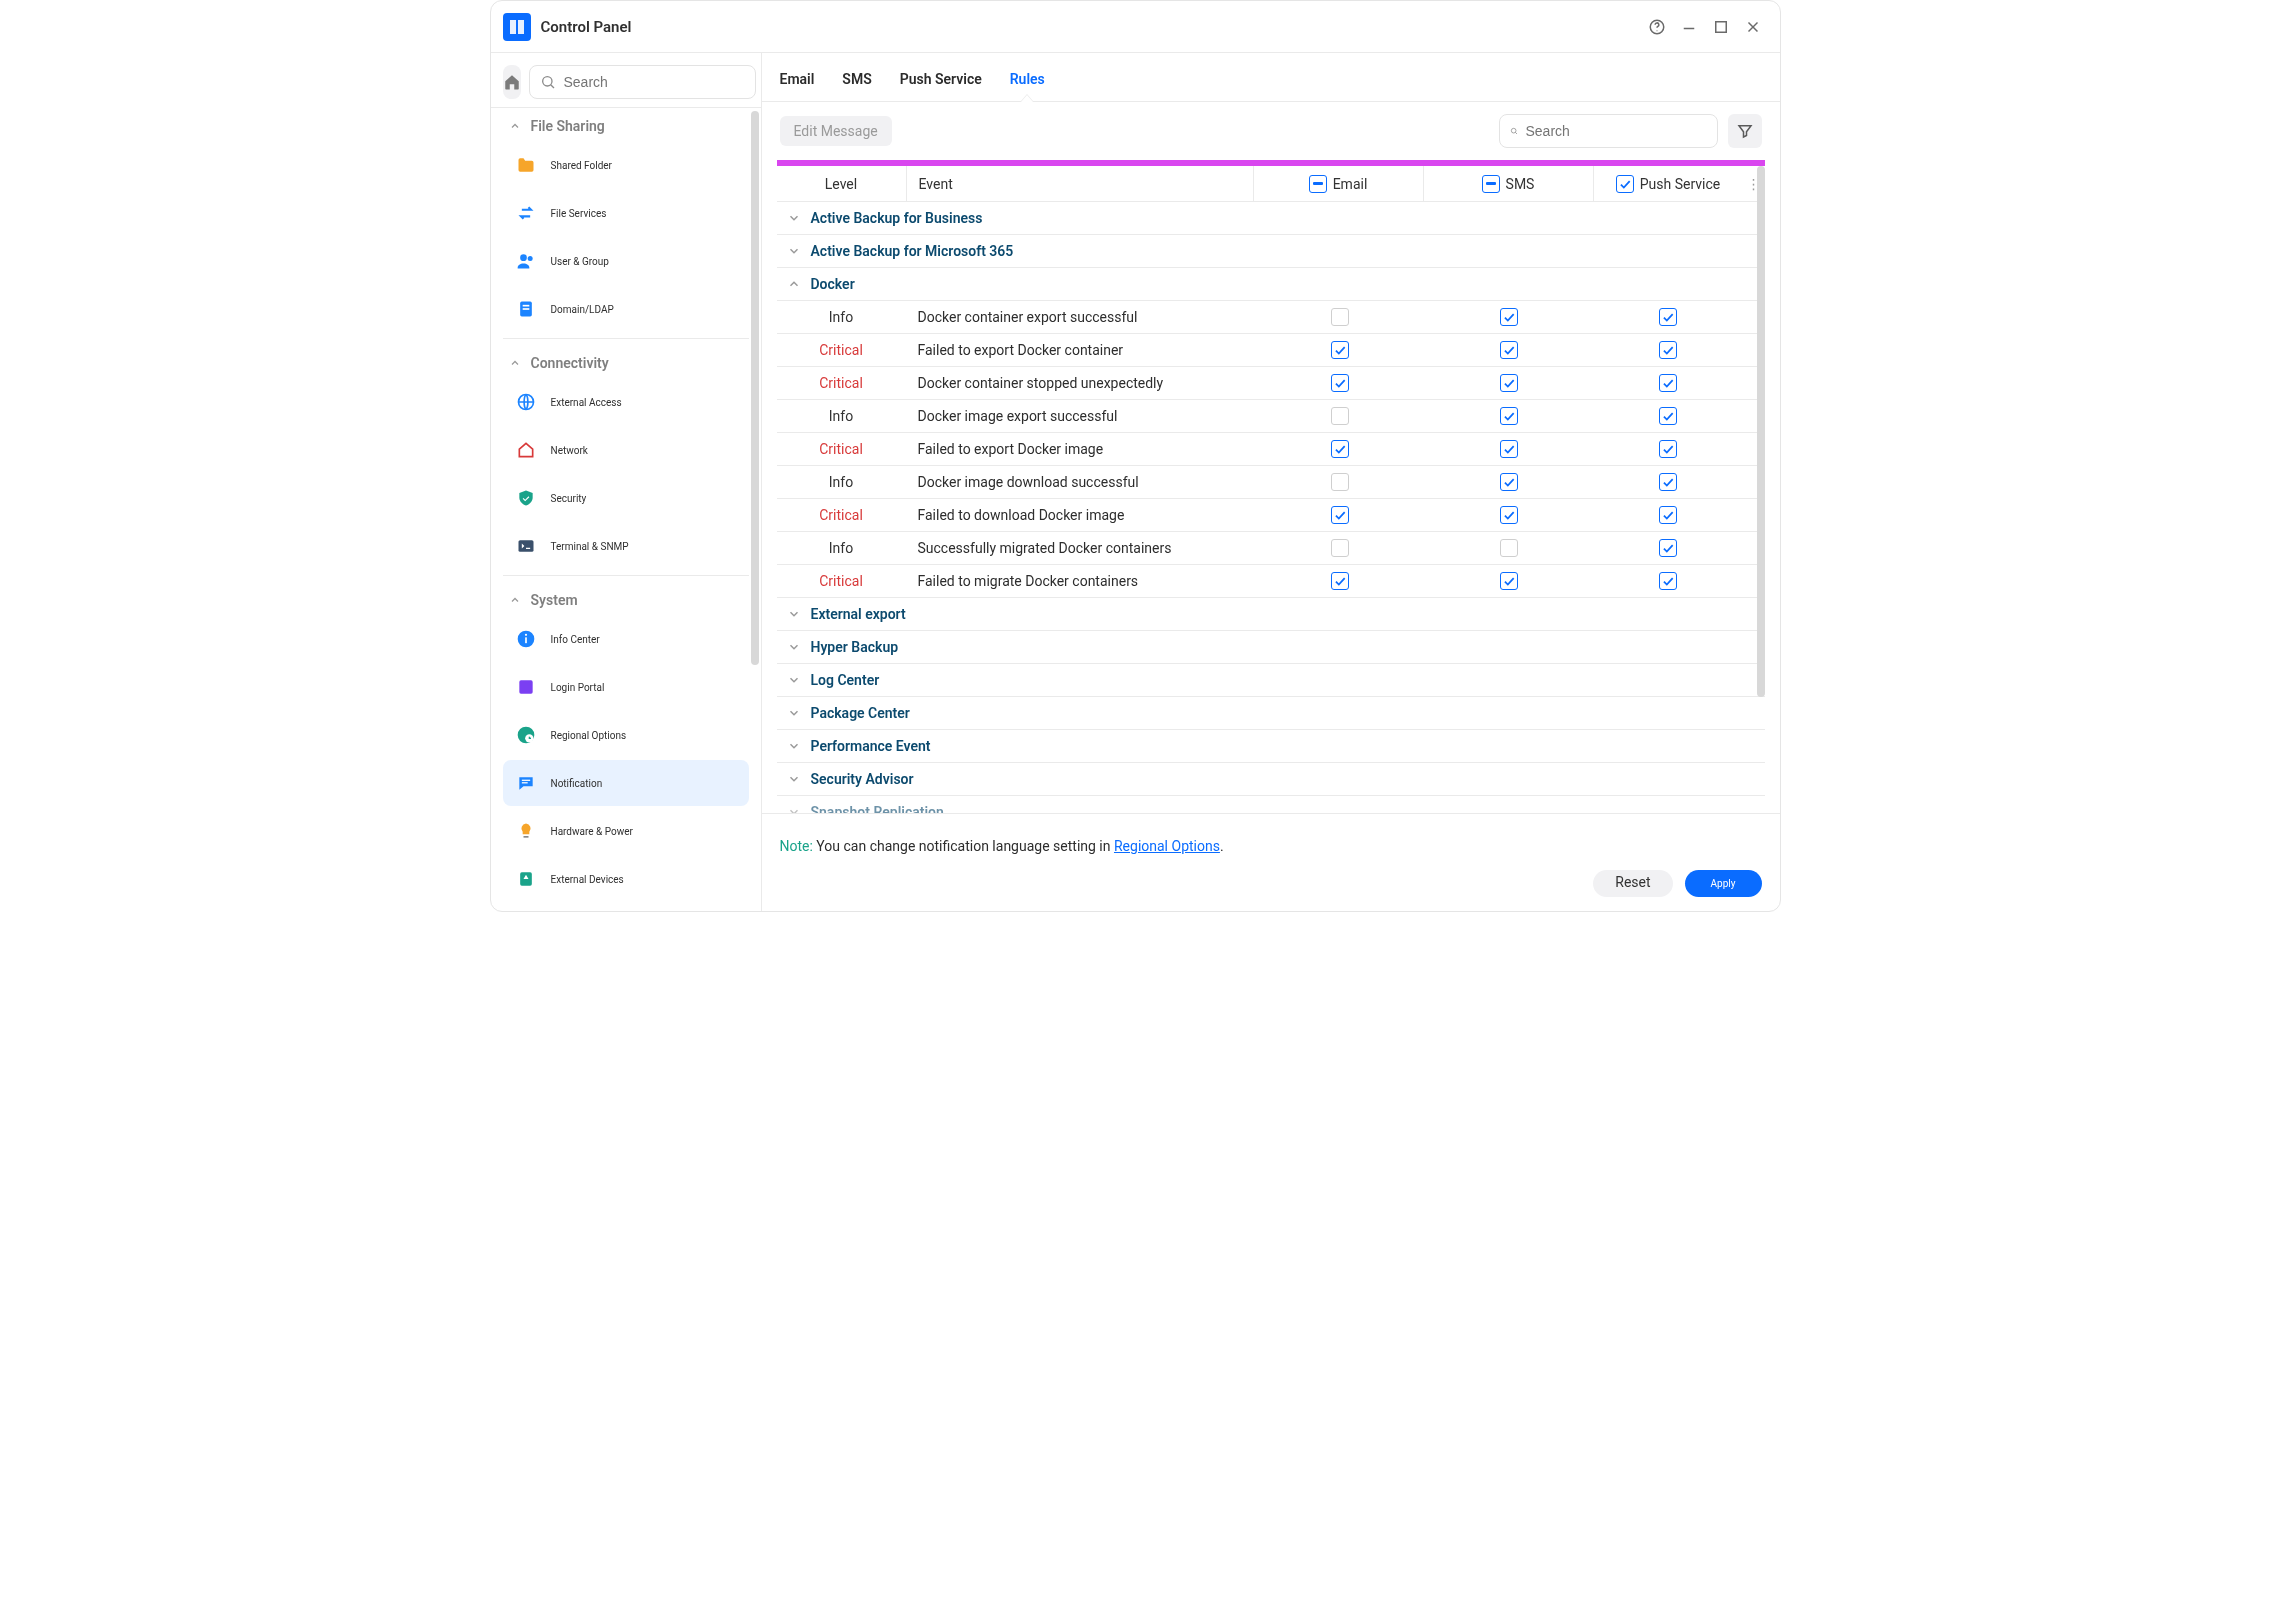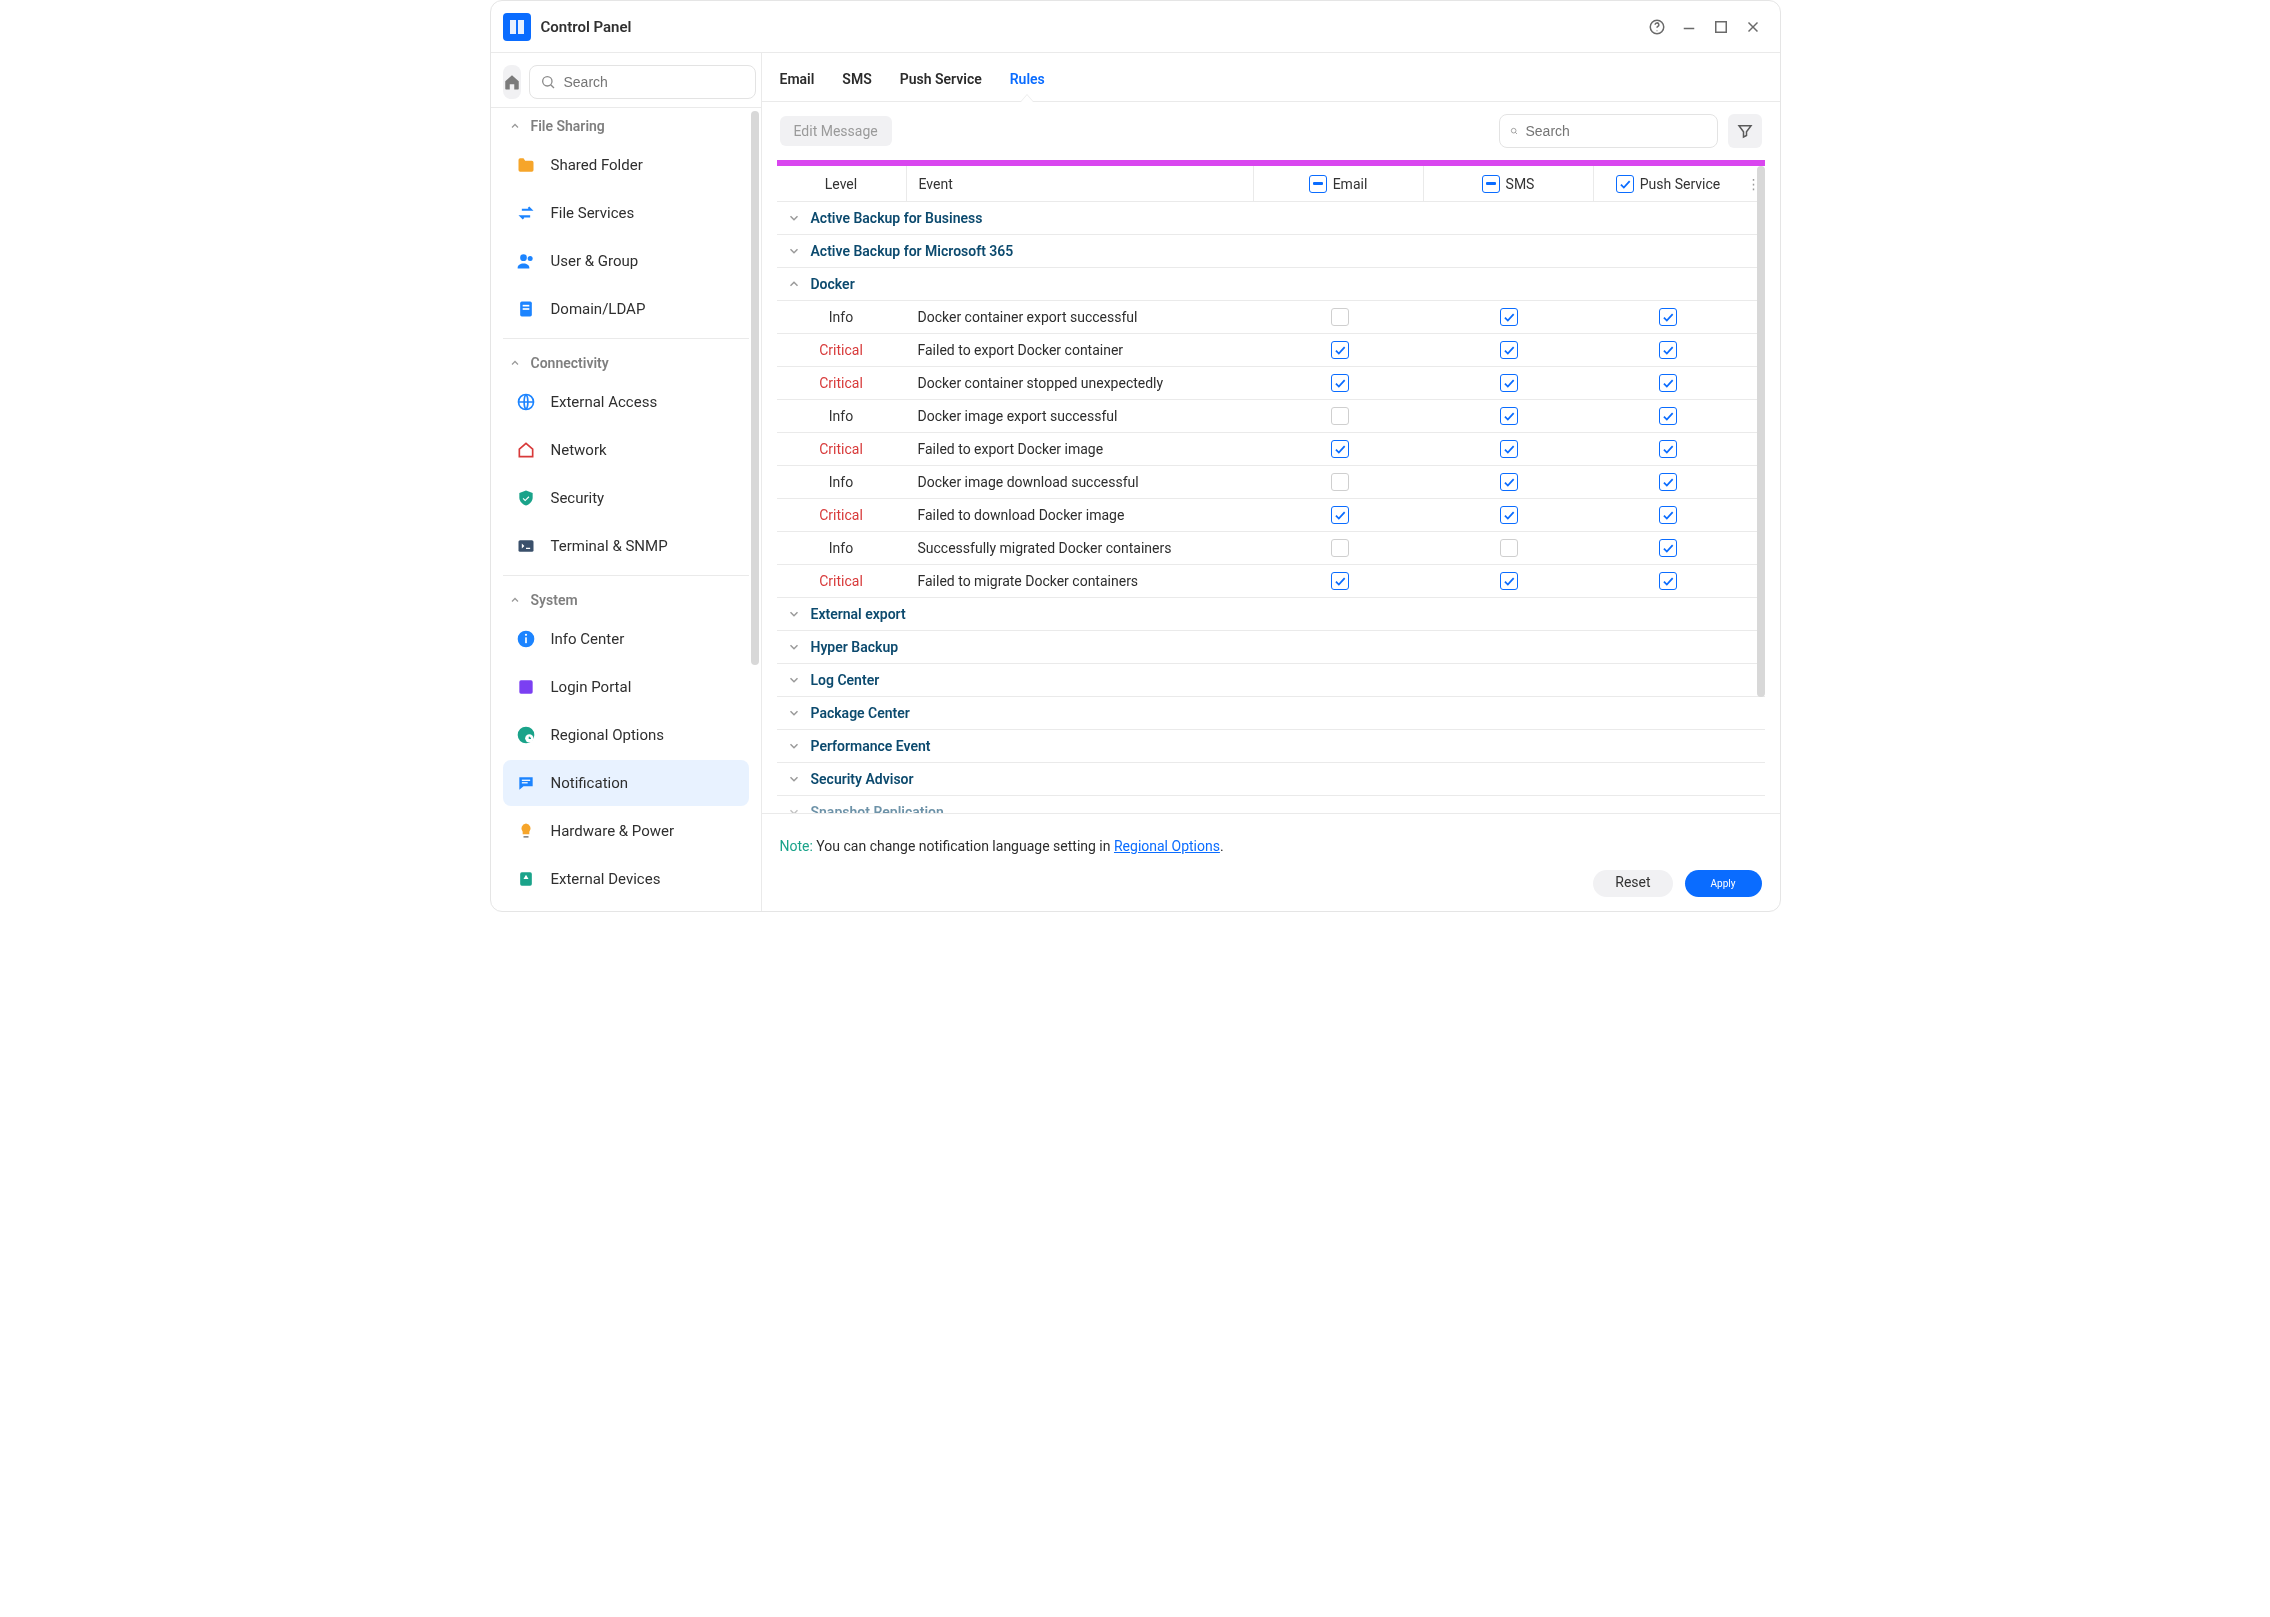--- a/index.html
+++ b/index.html
@@ -119,21 +119,21 @@
     cursor:pointer;
   }
   .group-header svg { width:12px; height:12px; stroke:#9a9a9a; stroke-width:2.5; fill:none; margin-right:10px;}
   .nav-item {
     display:flex; align-items:center;
     height: 46px;
     border-radius: 8px;
     padding: 0 10px;
     margin: 2px 4px;
     cursor:pointer;
-    font-size: 15px;
+    font-size: 10px;
     color:#2f2f2f;
   }
   .nav-item.active { background:#e8f2ff; }
   .nav-item .nav-icon {
     width: 26px; height: 26px;
     margin-right: 12px;
     display:flex; align-items:center; justify-content:center;
     border-radius:4px;
   }
   .nav-item .nav-icon svg { width:20px; height:20px; }

